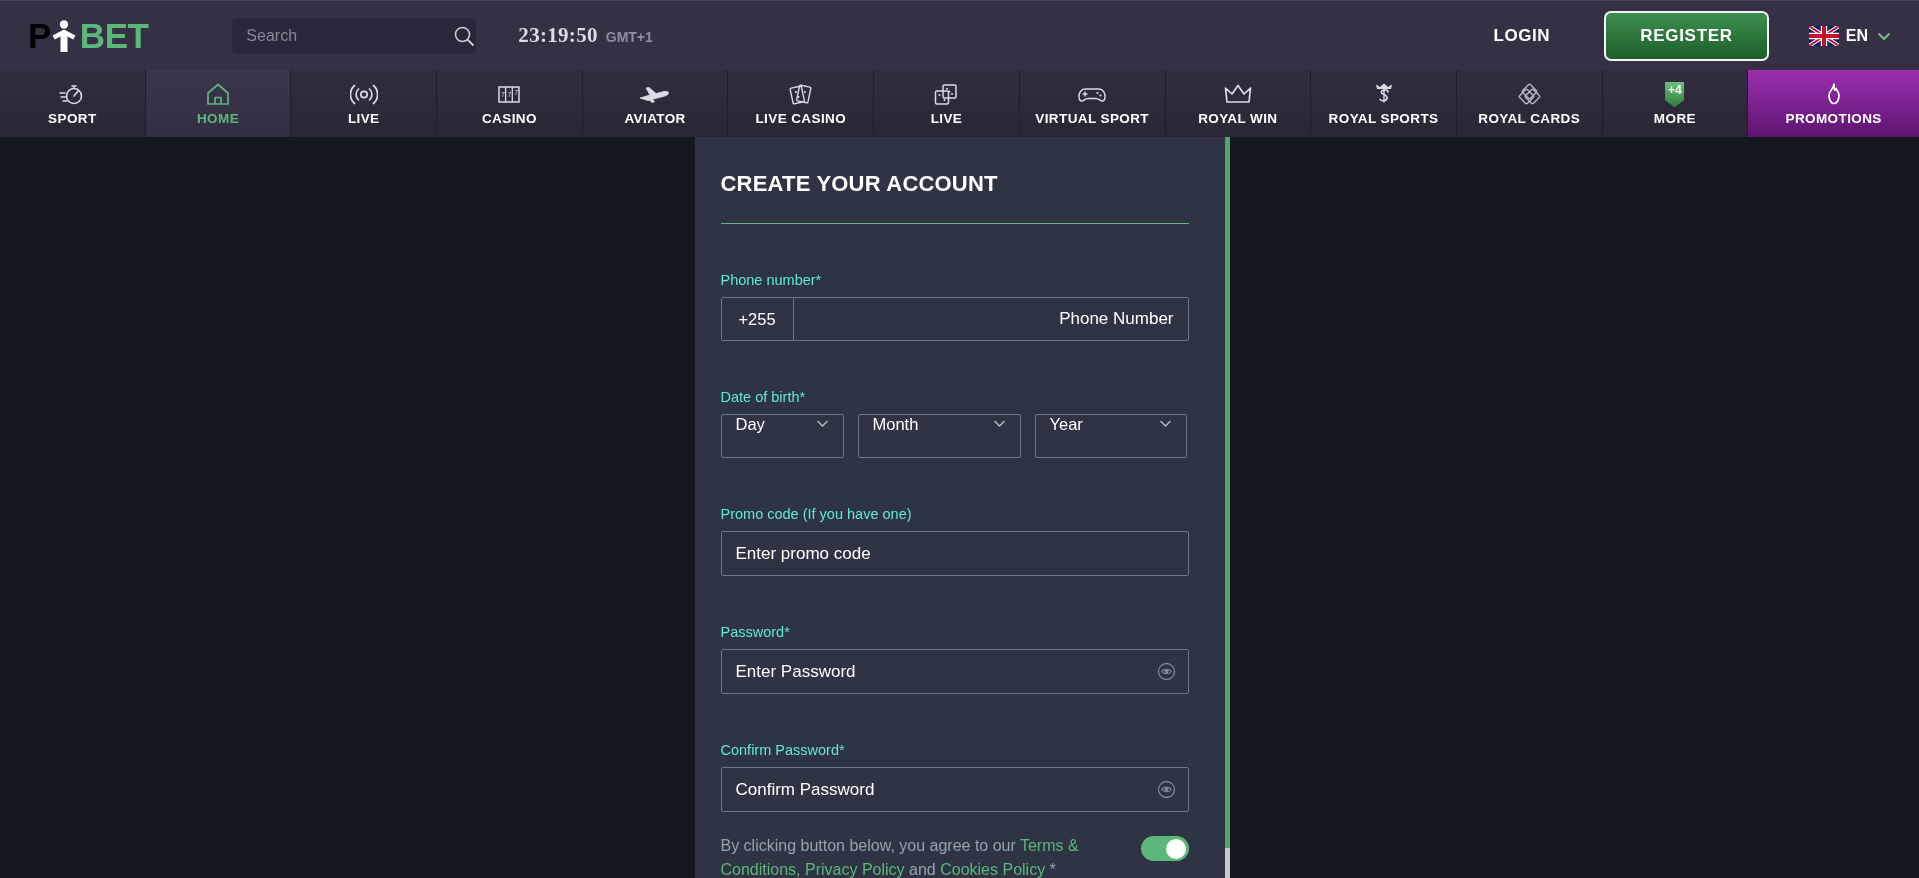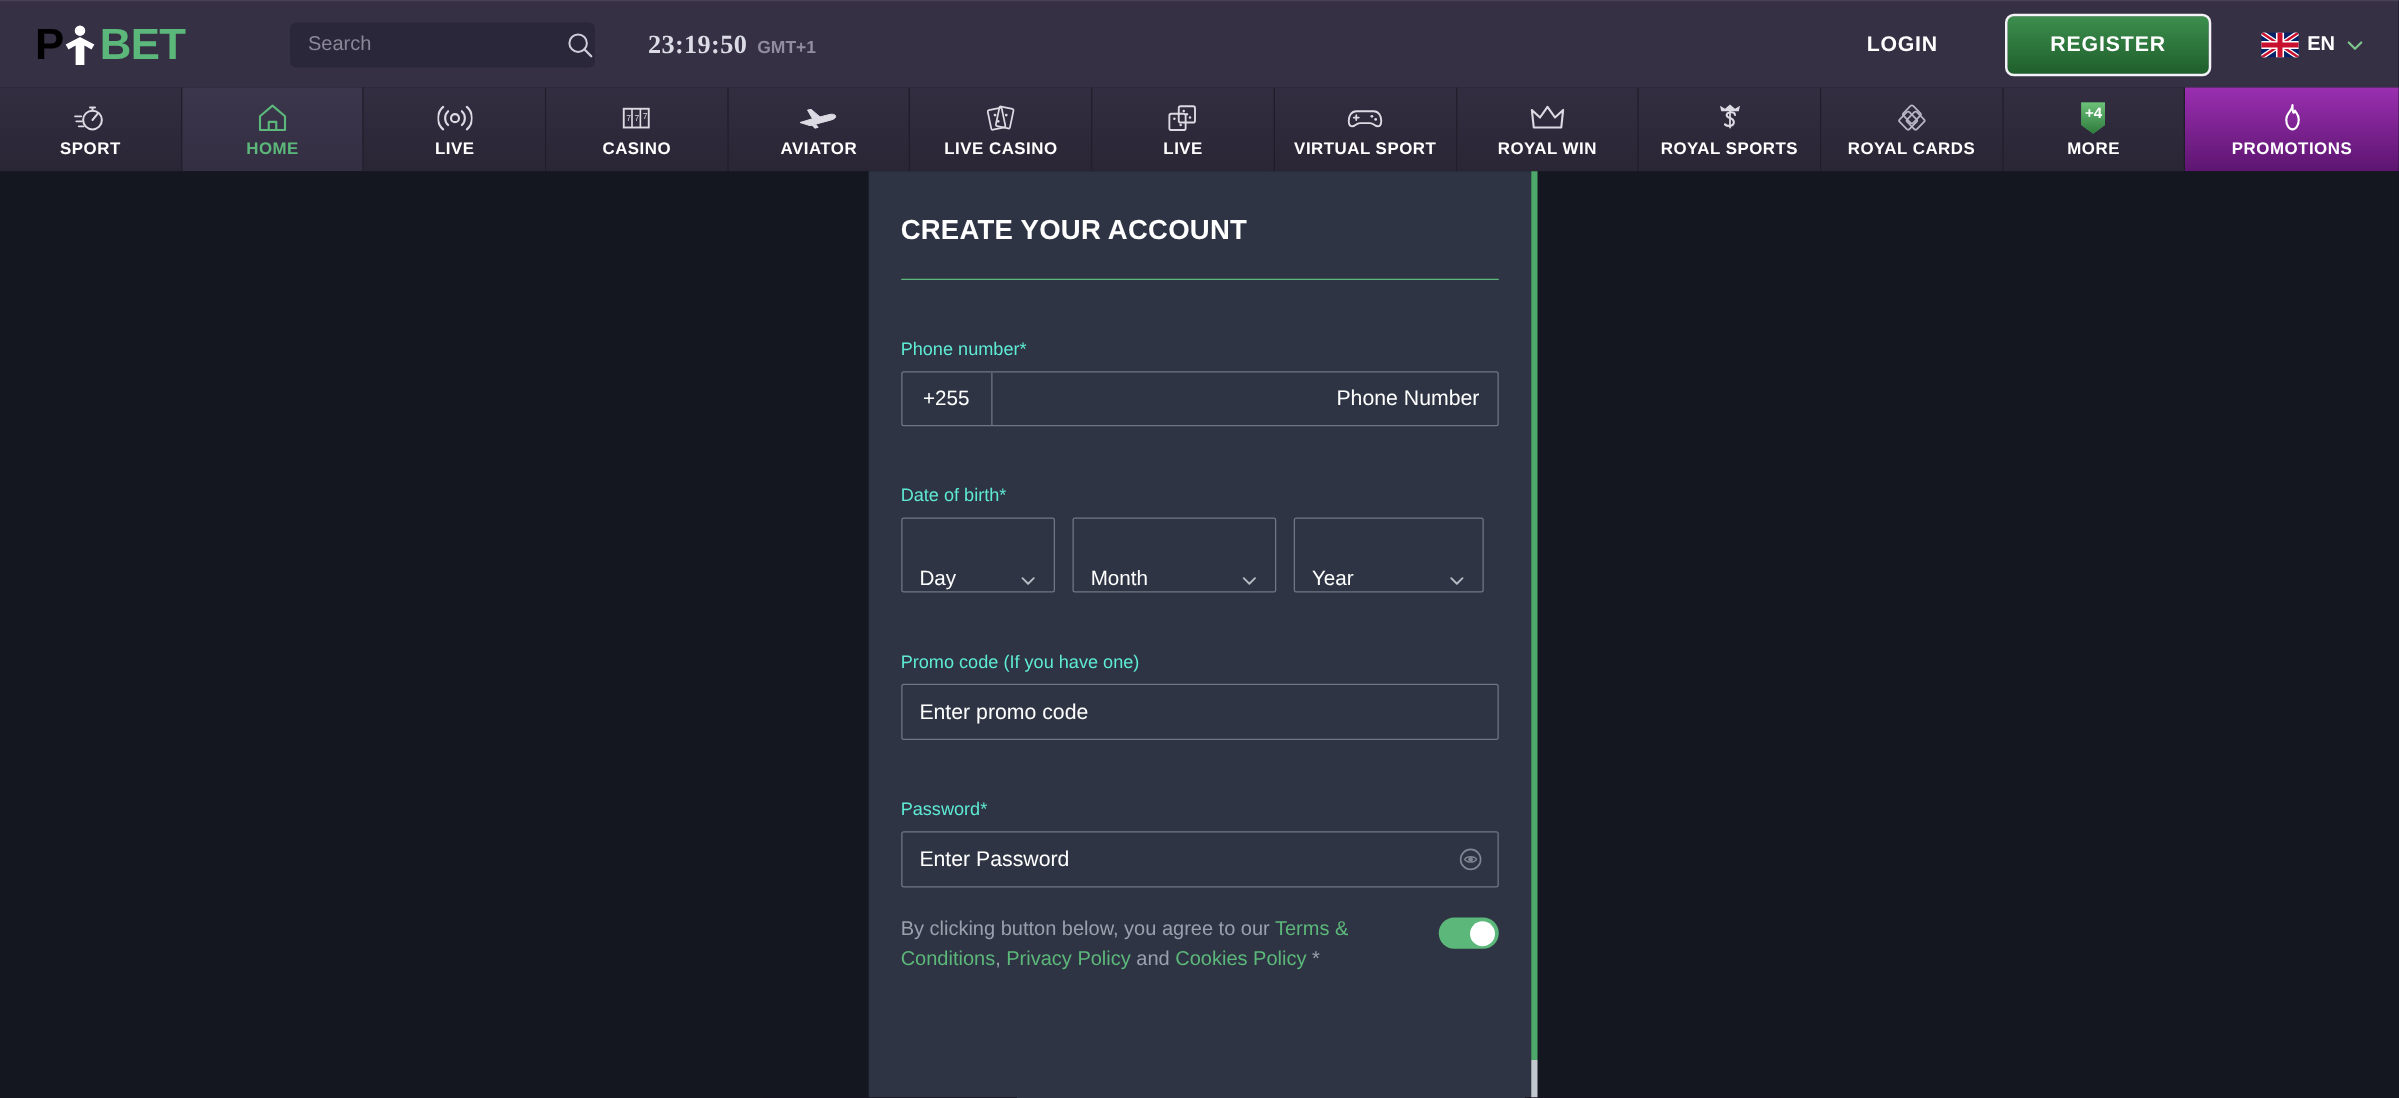--- a/index.html
+++ b/index.html
@@ -137,21 +137,21 @@
     justify-content: center;
     position: relative;
   }
   .card-wrap {
     position: relative;
     width: 530px;
   }
   .card {
     width: 530px;
     background: #2e3443;
-    padding: 34px 26px 0 26px;
+    padding: 34px 36px 0 26px;
     height: 100%;
     overflow: hidden;
   }
   .card-title {
     color: #ffffff; font-size: 22px; font-weight: 700; letter-spacing: 0.2px;
     padding-bottom: 26px;
   }
   .title-rule { height: 1px; background: #5cb87a; margin-bottom: 22px; }
 
   .field-label {
@@ -174,23 +174,23 @@
   .phone-input {
     flex: 1; background: transparent; border: none; outline: none;
     color: #ffffff; font-size: 17px; padding: 0 14px;
     font-family: "Liberation Sans", sans-serif;
     text-align: right;
   }
   .phone-input::placeholder { color: #ffffff; }
 
   .dob-row { display: flex; gap: 14px; }
   .sel {
-    height: 60px;
+    height: 44px;
     border: 1px solid #6f7684; border-radius: 2px;
-    display: flex; align-items: flex-end; justify-content: space-between;
+    display: flex; align-items: flex-start; justify-content: space-between;
     padding: 0 12px 0 14px;
     cursor: pointer;
   }
   .sel-day { width: 123px; }
   .sel-month { width: 163px; }
   .sel-year { width: 152px; }
   .sel-label { color: #ffffff; font-size: 16.5px; }
   .sel .chev { width: 17px; height: 17px; opacity: 0.85; }
 
   .text-input-wrap {
@@ -530,20 +530,33 @@
           <span class="eye-icon">
             <svg width="19" height="19" viewBox="0 0 19 19">
               <circle cx="9.5" cy="9.5" r="8" fill="none" stroke="#9aa0ae" stroke-width="1.3"></circle>
               <path d="M4.8,9.5 C6.4,6.6 12.6,6.6 14.2,9.5 C12.6,12.4 6.4,12.4 4.8,9.5 Z" fill="none" stroke="#9aa0ae" stroke-width="1.2"></path>
               <circle cx="9.5" cy="9.5" r="1.9" fill="#9aa0ae"></circle>
             </svg>
           </span>
         </div>
       </div>
 
+      <div class="field-group">
+        <div class="field-label">Confirm Password*</div>
+        <div class="text-input-wrap">
+          <input type="text" placeholder="Confirm Password" style="">
+          <span class="eye-icon">
+            <svg width="19" height="19" viewBox="0 0 19 19">
+              <circle cx="9.5" cy="9.5" r="8" fill="none" stroke="#9aa0ae" stroke-width="1.3"></circle>
+              <path d="M4.8,9.5 C6.4,6.6 12.6,6.6 14.2,9.5 C12.6,12.4 6.4,12.4 4.8,9.5 Z" fill="none" stroke="#9aa0ae" stroke-width="1.2"></path>
+              <circle cx="9.5" cy="9.5" r="1.9" fill="#9aa0ae"></circle>
+            </svg>
+          </span>
+        </div>
+      </div>
 
       <div class="terms-row">
         <div class="terms-text">
           <span>By clicking button below, you agree to our</span>
           <a>Terms &amp; Conditions</a><span>,</span>
           <a>Privacy Policy</a>
           <span>and</span>
           <a>Cookies Policy</a>
           <span>*</span>
         </div>

